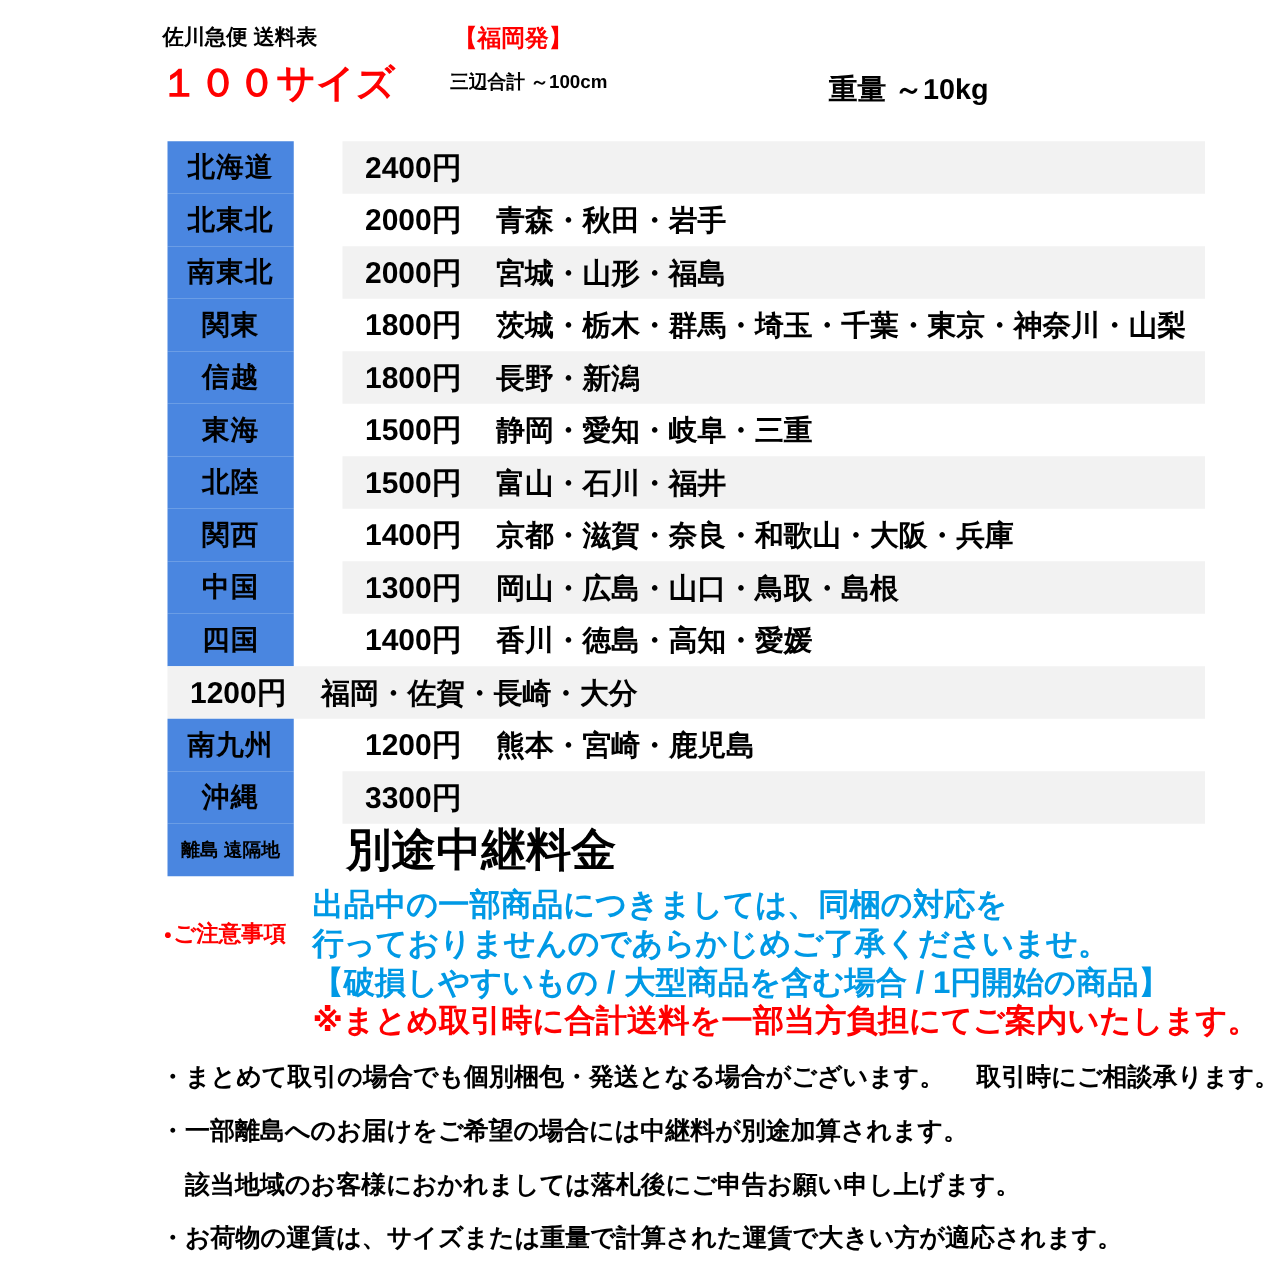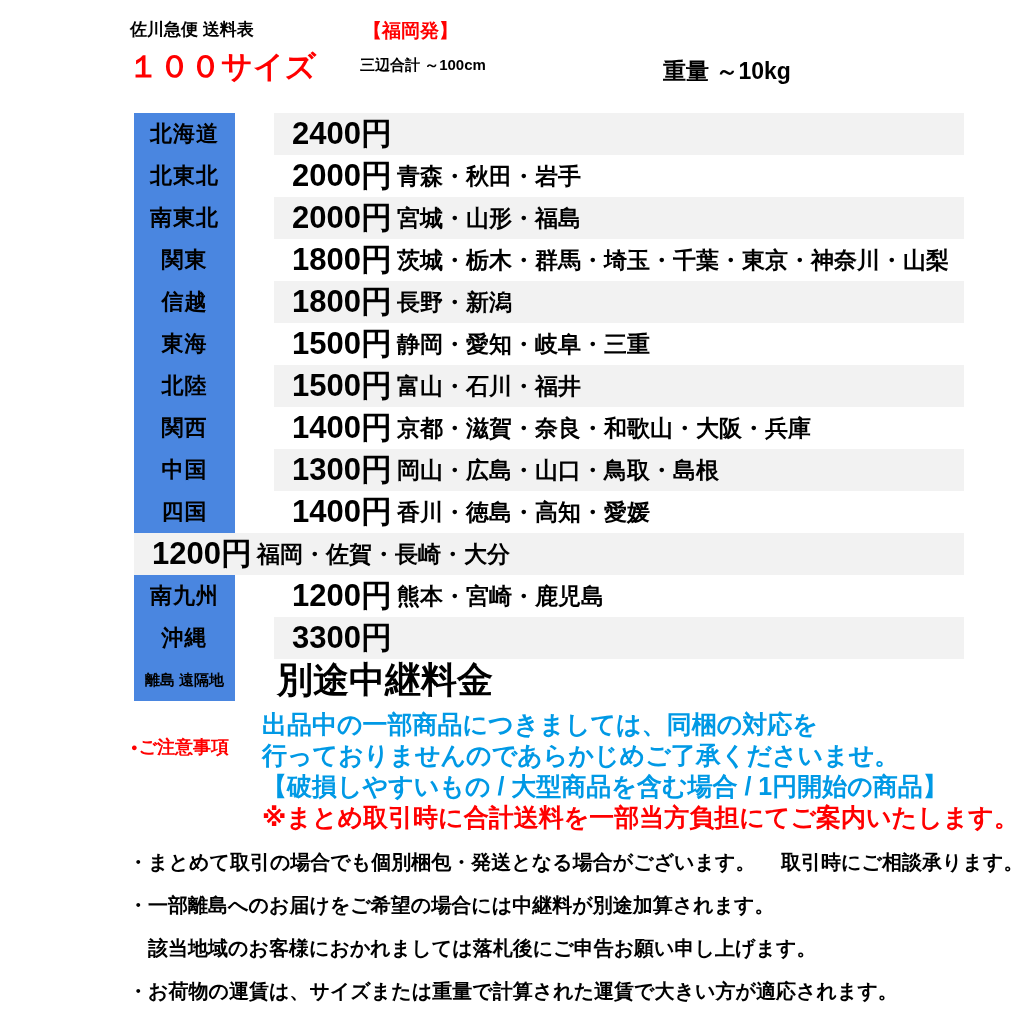--- a/index.html
+++ b/index.html
@@ -22,29 +22,29 @@
   .row{display:flex;height:42px;gap:39px;}
   .region{
     width:101px;flex:0 0 101px;background:var(--blue);
     display:flex;align-items:center;justify-content:center;
     font-weight:bold;font-size:22px;letter-spacing:1px;
   }
   .region.small{font-size:15px;letter-spacing:0;}
   .rowdata{flex:1;display:flex;align-items:center;}
   .row:nth-child(odd) .rowdata{background:var(--shade);}
   .price{width:123px;flex:0 0 123px;padding-left:18px;box-sizing:border-box;
-    font-weight:bold;font-size:31px;}
+    font-weight:bold;font-size:24px;}
   .prefs{font-weight:bold;font-size:23px;white-space:nowrap;}
   .transit{font-weight:bold;font-size:36px;padding-left:3px;white-space:nowrap;}
 
   
   .notice-label{position:absolute;left:103px;top:735px;color:var(--red);
     font-weight:bold;font-size:18px;white-space:nowrap;}
   .notice-label .bullet{font-size:11px;vertical-align:2px;margin-right:1px;}
-  .notice-lines{position:absolute;left:234px;top:709px;}
+  .notice-lines{position:absolute;left:222px;top:709px;}
   .notice-line{font-weight:bold;font-size:25px;line-height:31px;white-space:nowrap;}
   .notice-line.blue{color:var(--nblue);}
   .notice-line.red{color:var(--red);}
 
   
   .footnotes{position:absolute;left:100px;top:851px;}
   .footnote{font-weight:bold;font-size:20px;line-height:22px;margin-bottom:21px;white-space:nowrap;}
 </style>
 </head>
 <body style="--blue: #4a86e0; --shade: #f2f2f2; --red: #ff0000; --nblue: #0099e5;">

